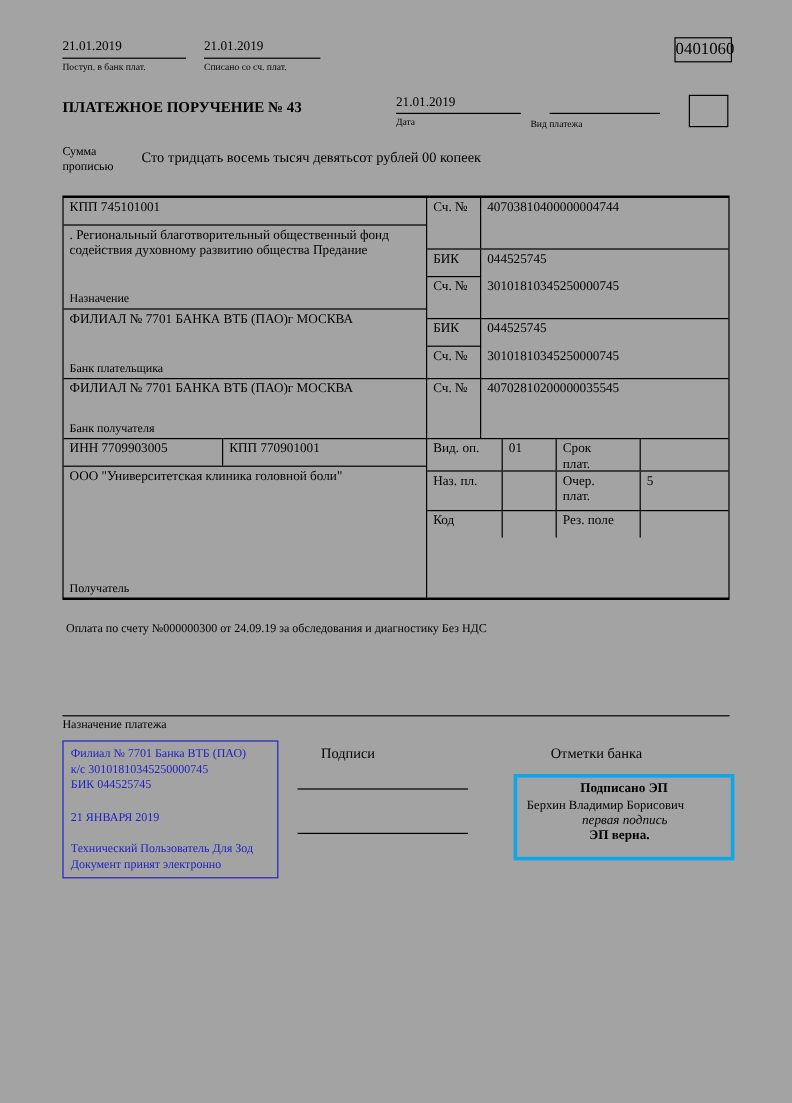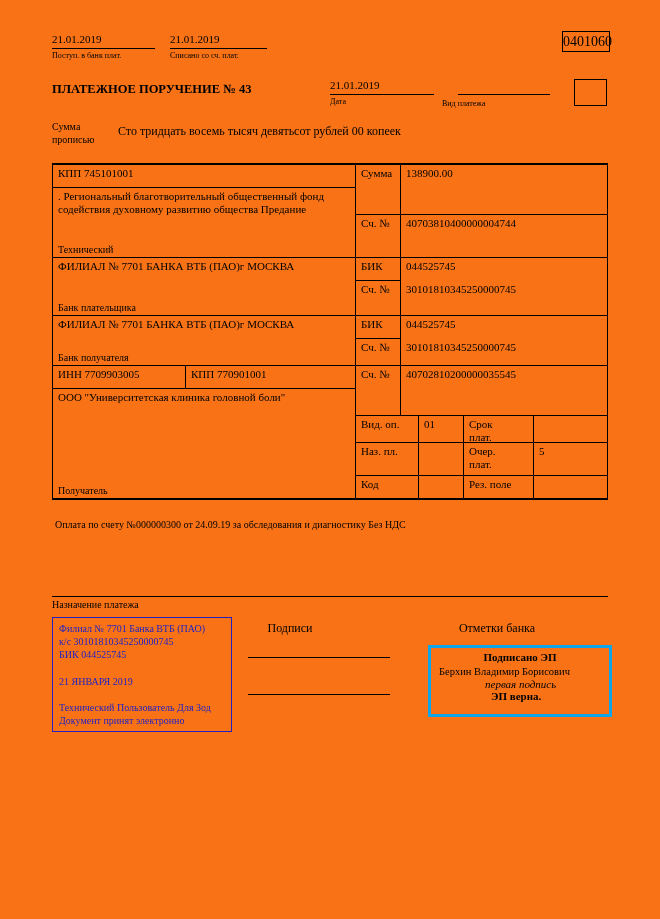--- a/index.html
+++ b/index.html
@@ -1,19 +1,19 @@
 <!DOCTYPE html>
 <html><head>
 <meta charset="utf-8">
 <style>
   * { margin:0; padding:0; box-sizing:border-box; }
   html,body { background:#ffffff; }
   .page {
     position:relative; width:660px; height:919px; margin:0 auto;
-    background:#f97316; color:#000;
+    background:#a3a3a3; color:#000;
     font-family:"Liberation Serif", serif; overflow:hidden;
   }
   .abs { position:absolute; }
   .t11 { font-size:11px; line-height:1.18; }
   .t10 { font-size:10px; line-height:1.2; }
   .t8  { font-size:8px;  line-height:1.2; }
   .bold { font-weight:bold; }
   .ital { font-style:italic; }
   .center { text-align:center; }
   .u { border-bottom:1px solid #000; }
@@ -69,21 +69,21 @@
 
       <div class="row bb" style="height:23px;">
         <div class="cell" style="flex:1;">
           <span>КПП</span>
           <span>745101001</span>
         </div>
       </div>
 
       <div class="vsb bb" style="height:70px;">
         <div class="cell">. Региональный благотворительный общественный фонд содействия духовному развитию общества Предание</div>
-        <div class="sec">Технический</div>
+        <div class="sec">Назначение</div>
       </div>
 
       <div class="vsb bb" style="height:58px;">
         <div class="cell">ФИЛИАЛ № 7701 БАНКА ВТБ (ПАО)г МОСКВА</div>
         <div class="sec">Банк плательщика</div>
       </div>
 
       <div class="vsb bb" style="height:50px;">
         <div class="cell">ФИЛИАЛ № 7701 БАНКА ВТБ (ПАО)г МОСКВА</div>
         <div class="sec">Банк получателя</div>
@@ -101,24 +101,20 @@
       </div>
 
       <div class="vsb" style="height:109px;">
         <div class="cell">ООО "Университетская клиника головной боли"</div>
         <div class="sec">Получатель</div>
       </div>
     </div>
 
     <div class="half-r">
 
-      <div class="row bb" style="height:50px;">
-        <div class="cell br" style="width:45px;">Сумма</div>
-        <div class="cell" style="flex:1;">138900.00</div>
-      </div>
 
       <div class="row bb" style="height:43px;">
         <div class="cell br" style="width:45px;">Сч. №</div>
         <div class="cell" style="flex:1;">40703810400000004744</div>
       </div>
 
       <div class="row" style="height:23px;">
         <div class="cell br bb" style="width:45px;">БИК</div>
         <div class="cell" style="flex:1;">044525745</div>
       </div>

